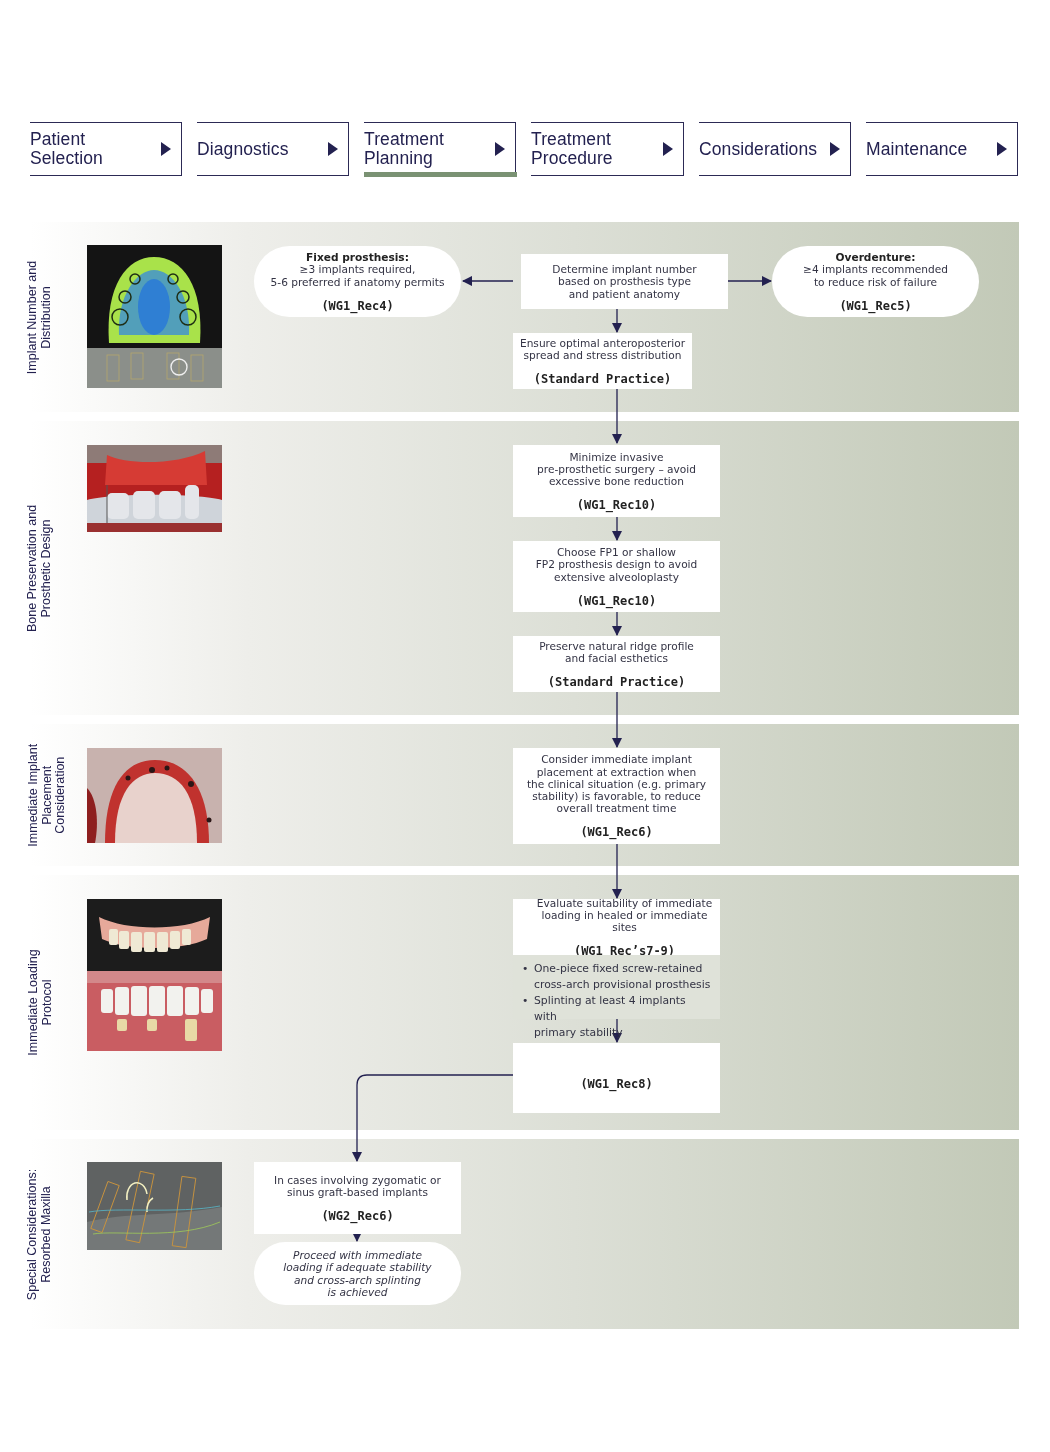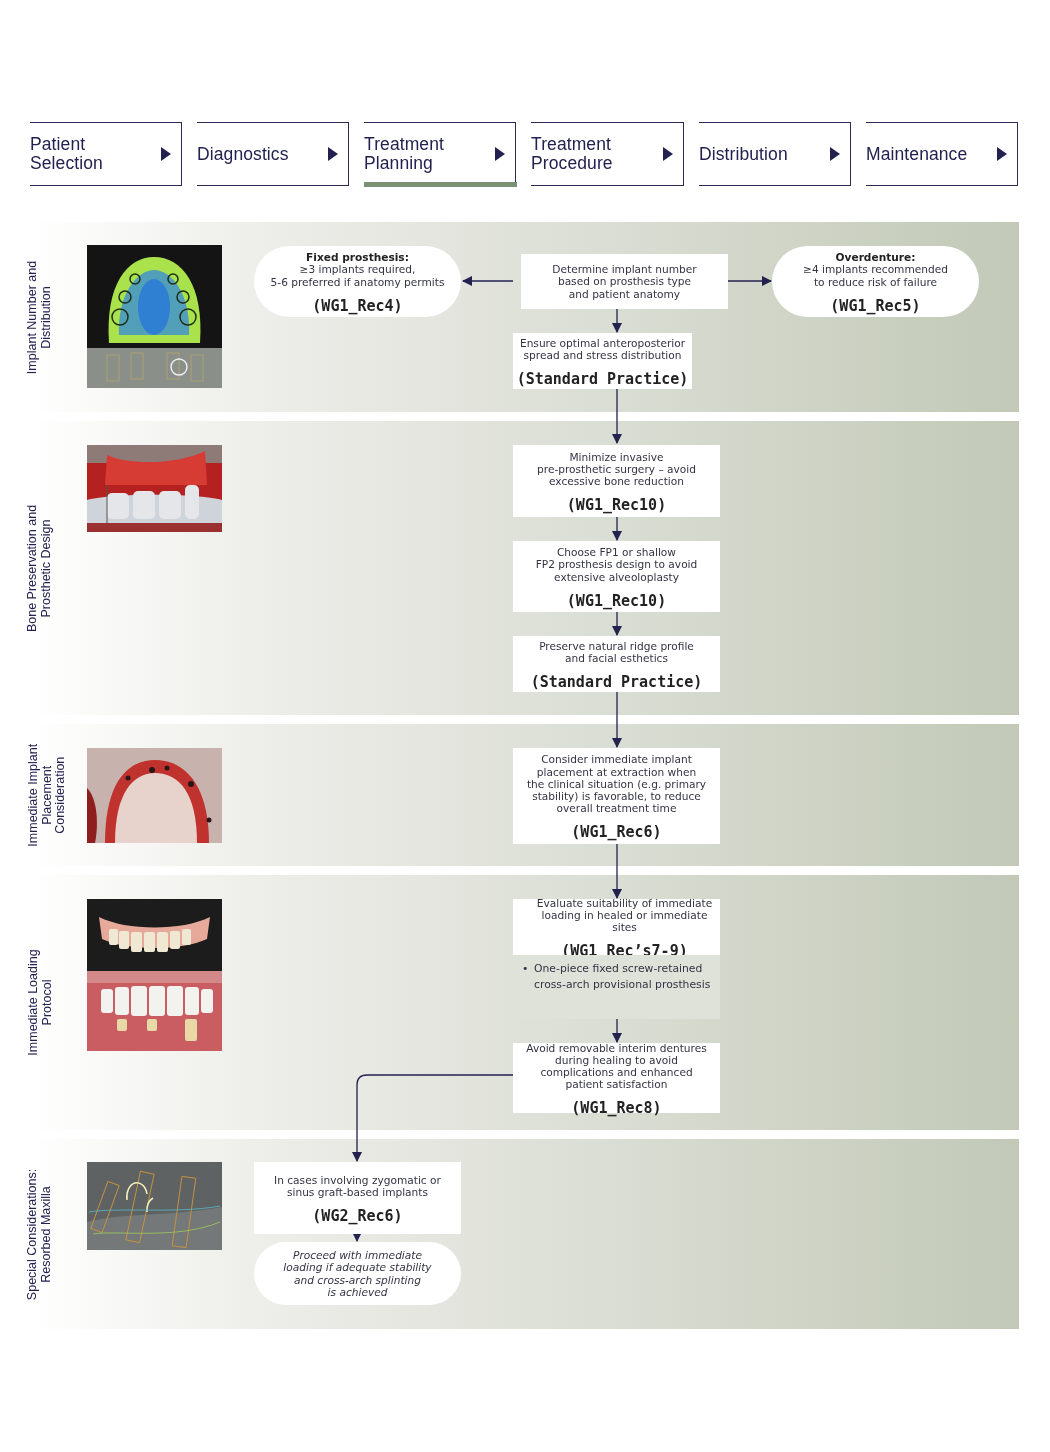--- a/index.html
+++ b/index.html
@@ -1,40 +1,40 @@
 <!DOCTYPE html>
 <html><head>
 <meta charset="utf-8">
 <style>
   html, body { margin:0; padding:0; }
   body { width:1050px; height:1452px; background:#ffffff; position:relative; overflow:hidden;
          font-family:"DejaVu Sans", sans-serif; color:#2a2a4a; }
 
   
-  .step { position:absolute; top:122px; height:64px; border-top:1.5px solid #2c2a55; border-bottom:1.5px solid #2c2a55;
+  .step { position:absolute; top:122px; height:54px; border-top:1.5px solid #2c2a55; border-bottom:1.5px solid #2c2a55;
           border-right:1.5px solid #2c2a55; box-sizing:border-box; background:#fff; cursor:pointer; }
   .step .label { position:absolute; left:0; top:50%; transform:translateY(-50%); font-family:"Liberation Sans", sans-serif;
           font-size:17.5px; line-height:19px; color:#232150; white-space:pre-line; letter-spacing:0.1px; }
   .step .tri { position:absolute; right:10px; top:50%; transform:translateY(-50%); width:0; height:0;
           border-top:7px solid transparent; border-bottom:7px solid transparent; border-left:10px solid #232150; }
   .step.active::after { content:""; position:absolute; left:0; right:-1.5px; bottom:-1.5px; height:5px; background:#7a9273; }
 
   
   .band { position:absolute; left:30px; width:989px;
           background:linear-gradient(90deg, #ffffff 0%, #eeeeea 22%, #dcdfd6 55%, #c2c9b7 100%); }
   .band-label { position:absolute; left:0; width:28px; display:flex; align-items:center; justify-content:center; }
   .band-label span { display:block; transform:rotate(-90deg); white-space:pre-line; text-align:center;
           font-family:"Liberation Sans", sans-serif; font-size:12.5px; line-height:13.5px; color:#232150; white-space:pre; }
 
   .photo { position:absolute; left:87px; width:135px; overflow:hidden; }
 
   .box { position:absolute; background:#ffffff; box-sizing:border-box; display:flex; flex-direction:column;
          align-items:center; justify-content:center; text-align:center; font-size:10.6px; line-height:12.2px; color:#333344; }
   .box.pill { border-radius:36px; }
-  .box .ref { font-weight:bold; font-family:"DejaVu Sans Mono", monospace; font-size:15px; color:#222;margin-top:12px; }
+  .box .ref { font-weight:bold; font-family:"DejaVu Sans Mono", monospace; font-size:12px; color:#222;margin-top:12px; }
   .box .head { font-weight:bold; color:#222; }
   .box .txt { white-space:pre-line; }
   .bullets { position:absolute; background:#dfe2d9; box-sizing:border-box; padding:6px 8px 6px 6px; font-size:10.8px; line-height:16px; color:#333344; }
   .bullets div { position:relative; padding-left:15px; white-space:pre-line; }
   .bullets div::before { content:"•"; position:absolute; left:3px; top:0; }
 
   svg.conn { position:absolute; left:0; top:0; width:1050px; height:1452px; pointer-events:none; }
 </style>
 </head>
 <body>
@@ -52,21 +52,21 @@
   <span class="label">Treatment
 Planning</span>
   <span class="tri"></span>
 </div>
 <div class="step" style="left:531px;width:153px;">
   <span class="label">Treatment
 Procedure</span>
   <span class="tri"></span>
 </div>
 <div class="step" style="left:699px;width:152px;">
-  <span class="label">Distribution</span>
+  <span class="label">Considerations</span>
   <span class="tri"></span>
 </div>
 <div class="step" style="left:866px;width:152px;">
   <span class="label">Maintenance</span>
   <span class="tri"></span>
 </div>
 
 <div class="band" style="top:222px;height:190px;"></div>
 <div class="band" style="top:421px;height:294px;"></div>
 <div class="band" style="top:724px;height:142px;"></div>
@@ -269,26 +269,24 @@
 </div>
 
 <div class="box" style="left:513px;top:899px;width:207px;height:56px;padding-left:16px;">
   <div class="txt">Evaluate suitability of immediate
 loading in healed or immediate sites</div>
   <div class="ref">(WG1_Rec’s7-9)</div>
 </div>
 <div class="bullets" style="left:513px;top:955px;width:207px;height:64px;">
   <div>One-piece fixed screw-retained
 cross-arch provisional prosthesis</div>
+  <div>Splinting at least 4 implants with
+primary stability</div>
 </div>
 <div class="box" style="left:513px;top:1043px;width:207px;height:70px;">
-  <div class="txt">Avoid removable interim dentures
-during healing to avoid
-complications and enhanced
-patient satisfaction</div>
   <div class="ref">(WG1_Rec8)</div>
 </div>
 
 <div class="box" style="left:254px;top:1162px;width:207px;height:72px;">
   <div class="txt">In cases involving zygomatic or
 sinus graft-based implants</div>
   <div class="ref">(WG2_Rec6)</div>
 </div>
 <div class="box pill" style="left:254px;top:1242px;width:207px;height:63px;font-style:italic;">
   <div class="txt">Proceed with immediate

